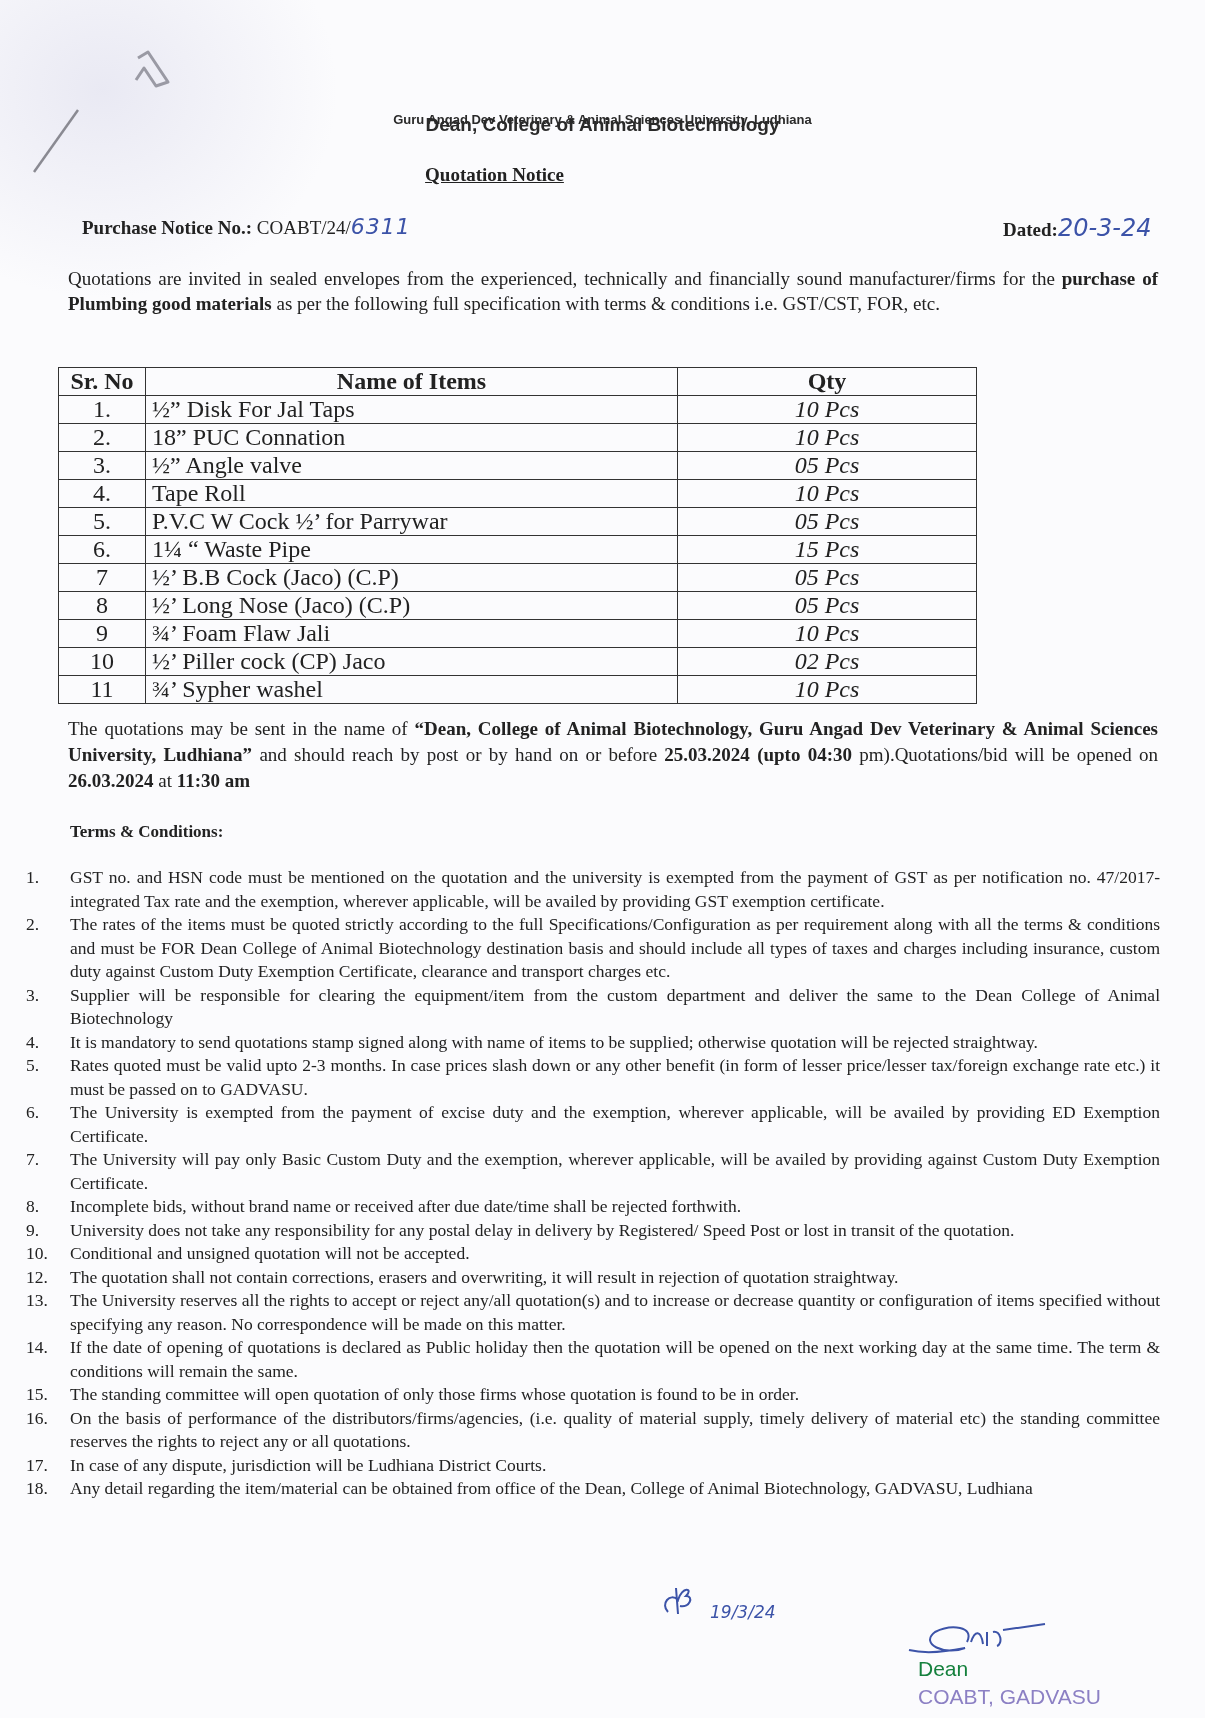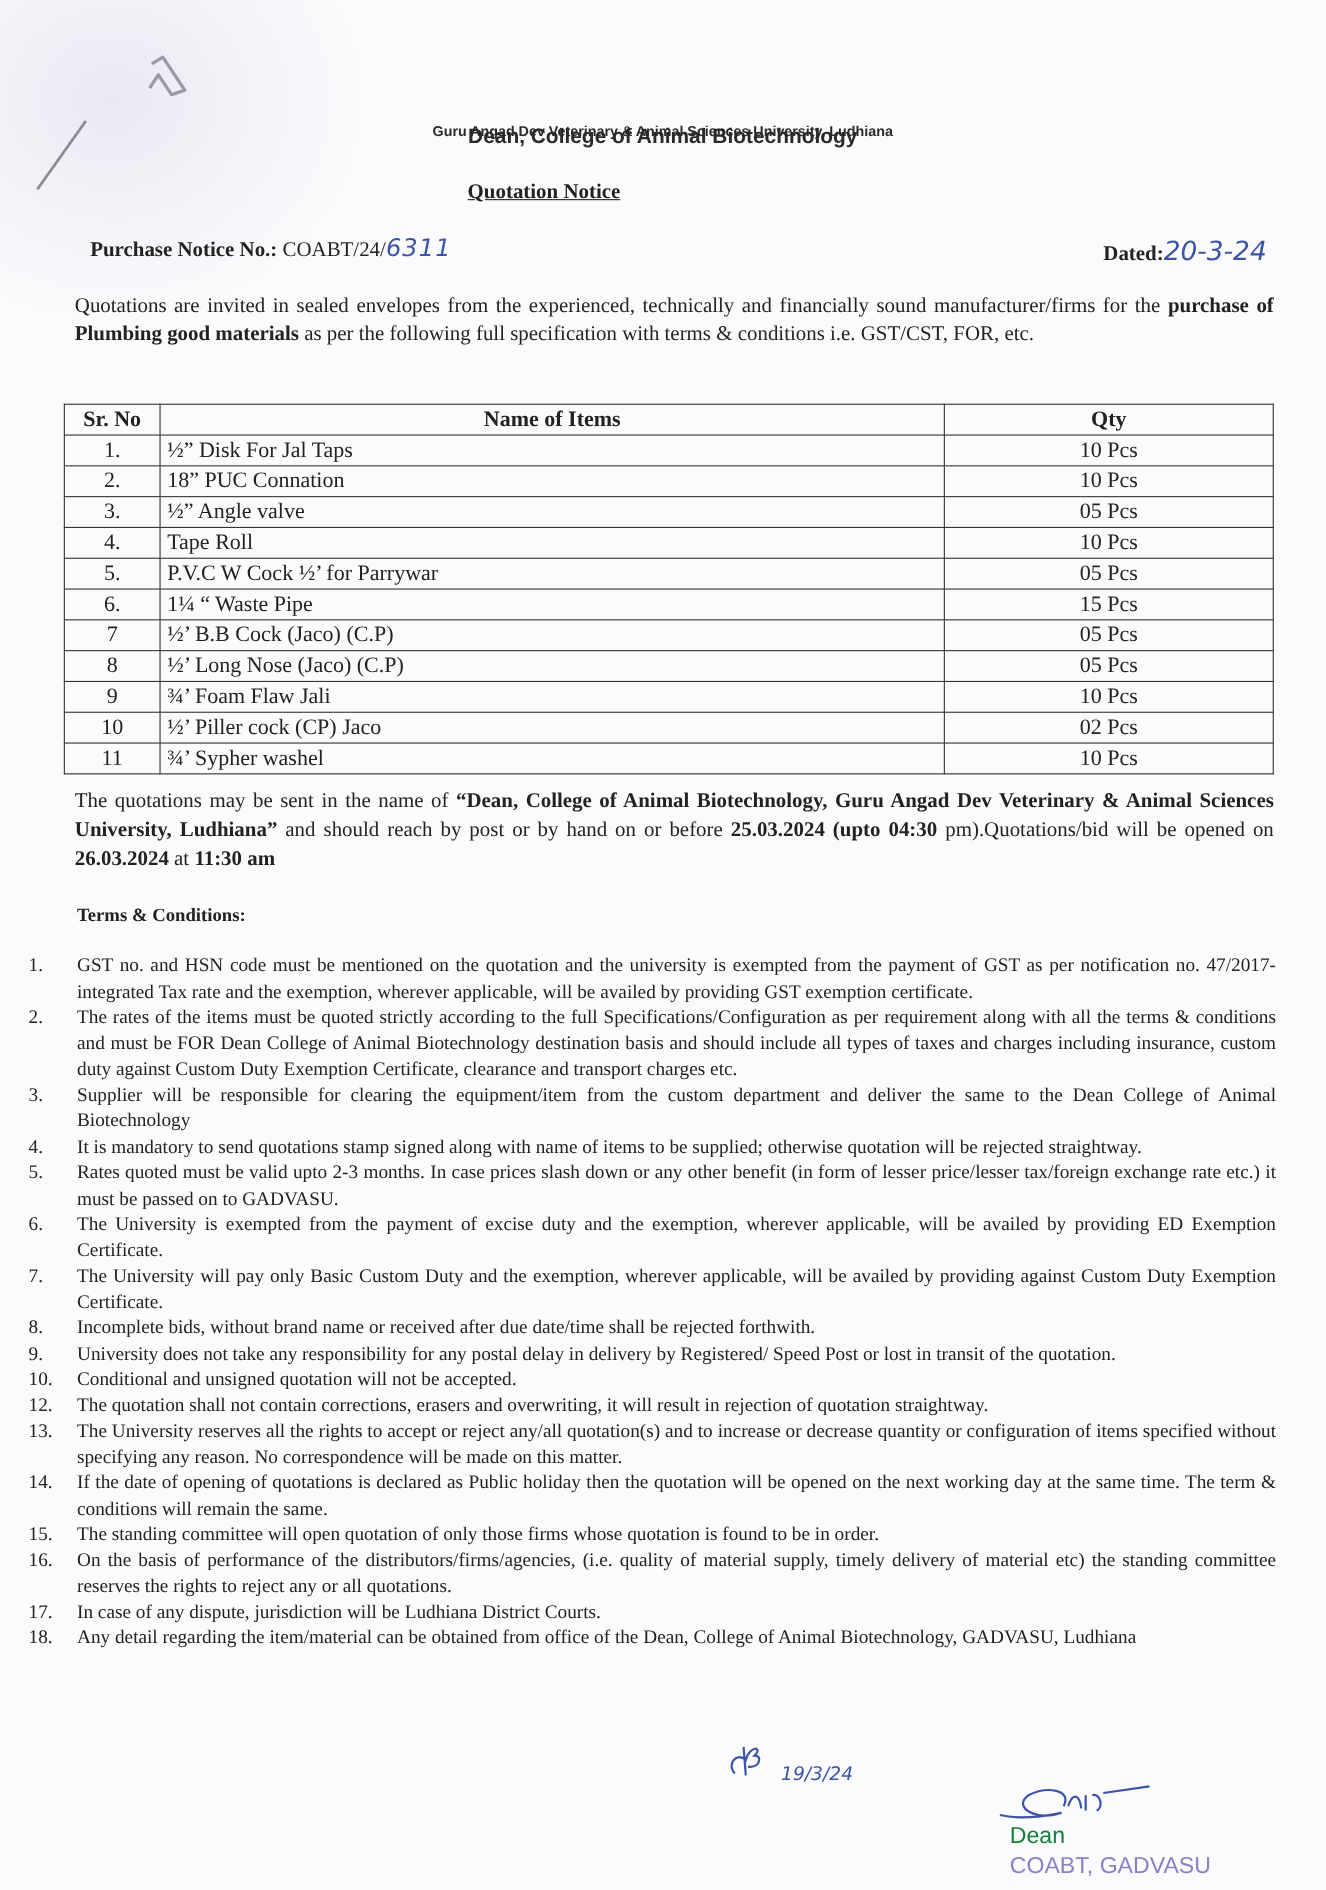--- a/index.html
+++ b/index.html
@@ -30,30 +30,30 @@
     font-family: "DejaVu Sans", sans-serif; color: #3c53a8; font-style: italic;
   }
   .pnum .hand { font-size: 22px; letter-spacing: 1px; }
   .dated { position: absolute; top: 214px; left: 1003px; font-size: 19px; font-weight: bold; }
   .dated .hand { font-size: 24px; font-weight: normal; }
   .intro {
     position: absolute; top: 266px; left: 68px; width: 1090px;
     font-size: 19px; line-height: 25px; text-align: justify;
   }
   table.items {
-    position: absolute; top: 367px; left: 58px; width: 1100px;
-    border-collapse: collapse; font-size: 20px; padding-left: 43px;
+    position: absolute; top: 367px; left: 58px; width: 919px;
+    border-collapse: collapse; font-size: 24px; padding-left: 43px;
   }
   table.items th, table.items td {
     border: 1.4px solid #333; padding: 0 4px; height: 27px; line-height: 27px;
   }
   table.items th { font-weight: bold; height: 26px; }
   table.items td.sr { width: 78px; text-align: center; }
   table.items td.name { text-align: left; padding-left: 6px; }
-  table.items td.qty { width: 290px; text-align: center; }
+  table.items td.qty { width: 290px; text-align: center; font-style: italic; }
   .after {
     position: absolute; top: 716px; left: 68px; width: 1090px;
     font-size: 19px; line-height: 26px; text-align: justify;
   }
   .after b { font-weight: bold; }
   .terms-title {
     position: absolute; top: 822px; left: 70px; font-size: 17px; font-weight: bold;
   }
   ol.terms {
     position: absolute; top: 866px; left: 20px; width: 1140px; margin: 0; padding: 0;

